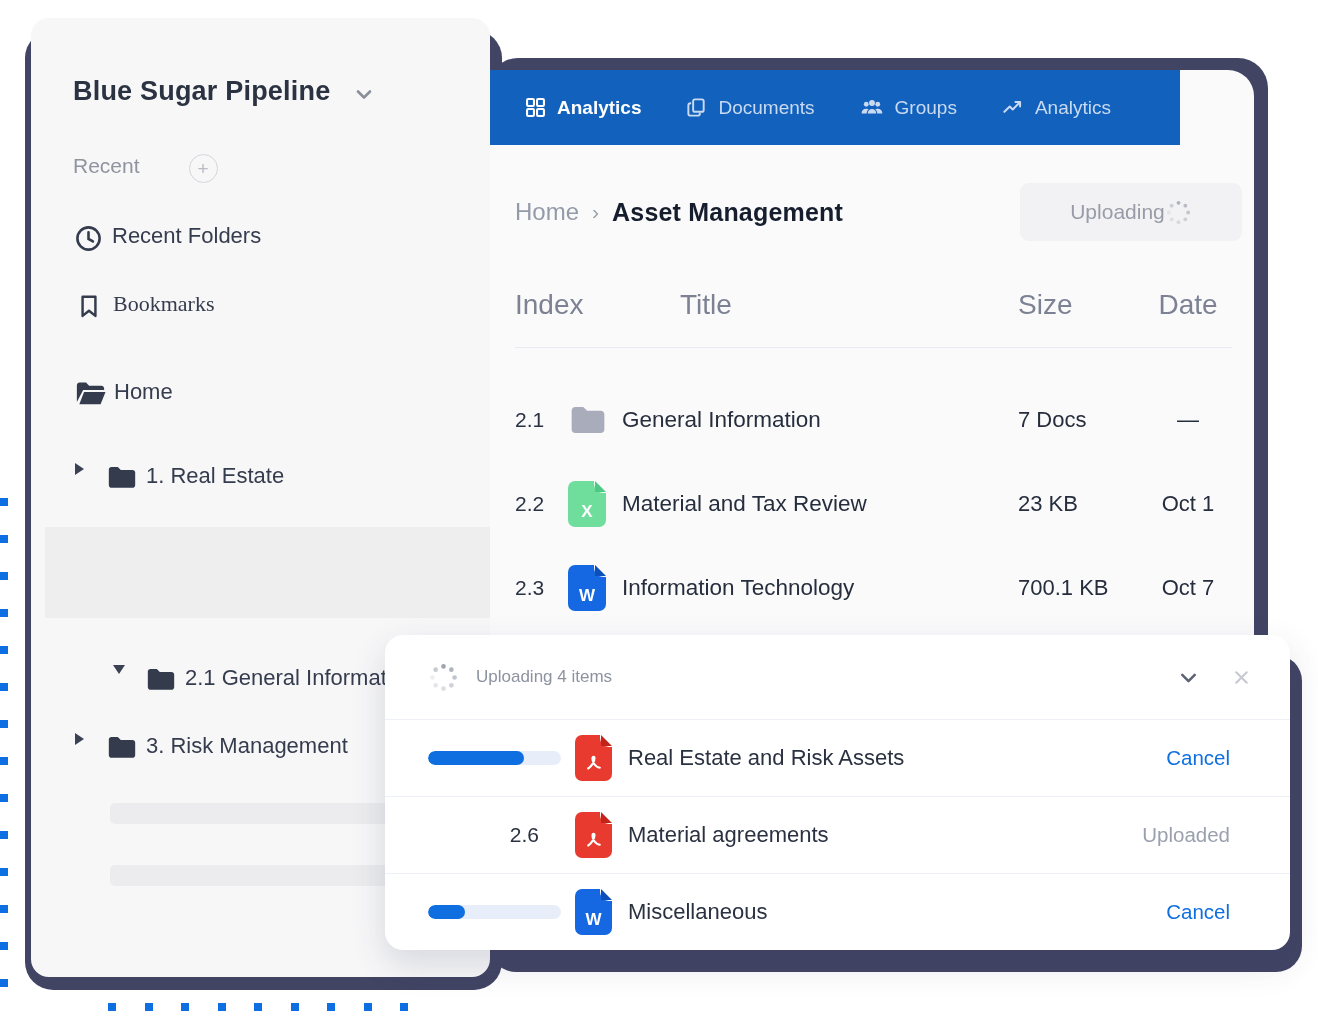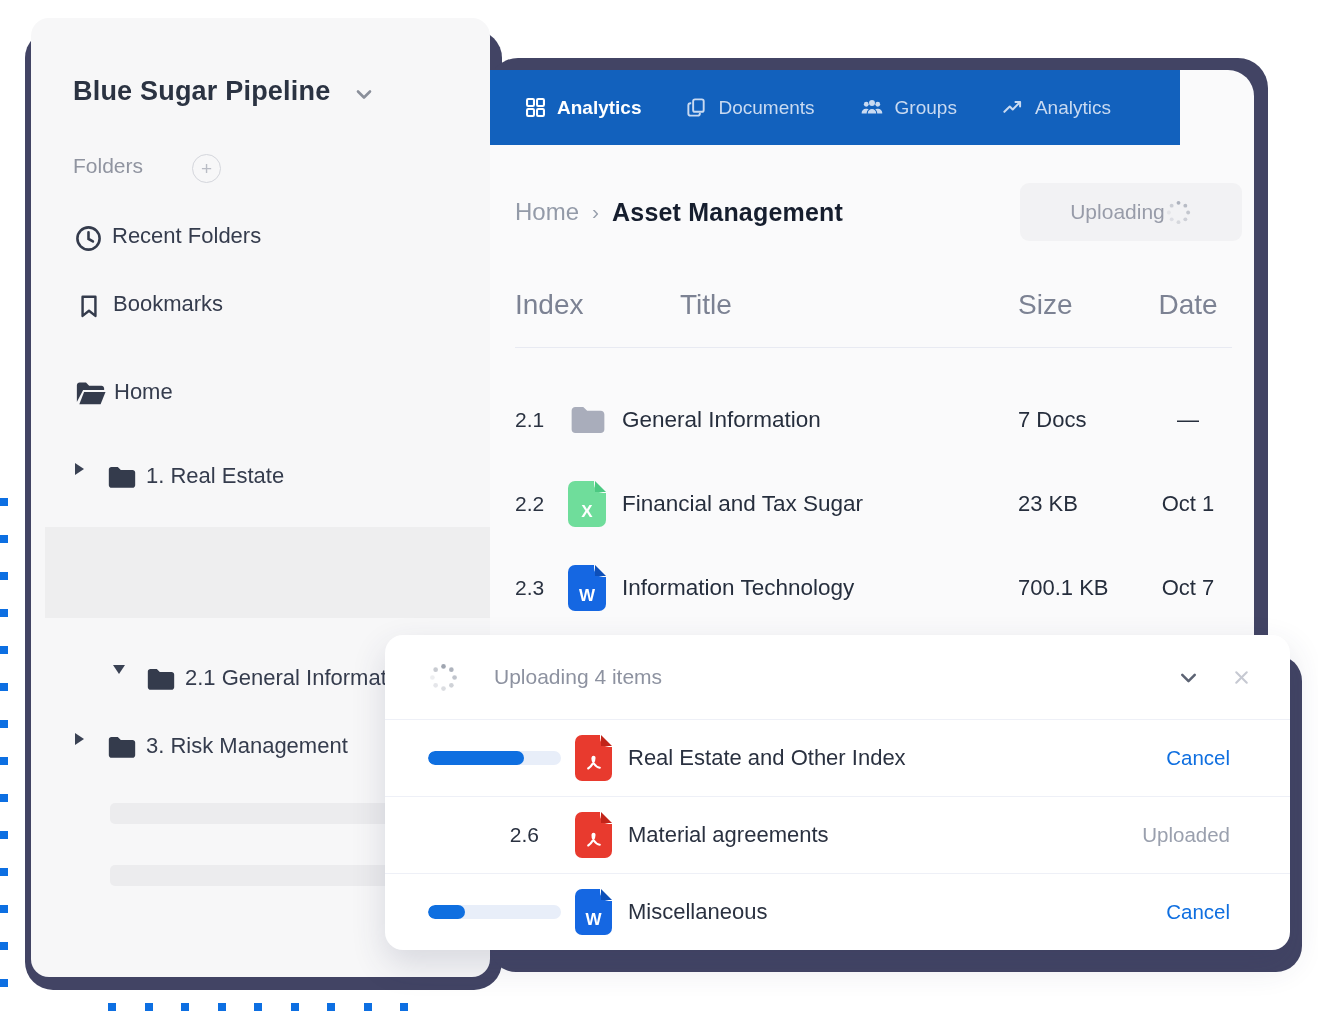--- a/index.html
+++ b/index.html
@@ -54,21 +54,21 @@
   .file-icon::after { content:""; position:absolute; top:0; right:0; width:0; height:0; border-left:11px solid var(--fold); border-top:11px solid transparent; }
   .fi-excel { background:#6fdd9b; --fold:#4cc982; }
   .fi-word  { background:#1567e2; --fold:#0d4fb8; }
   .fi-pdf   { background:#e83a2e; --fold:#c22419; }
   .fi-pdf svg { margin-bottom:6px; }
   .on-white { --notch:#ffffff; }
 
   
   #upload-panel { position:absolute; left:385px; top:635px; width:905px; height:315px; background:#ffffff; border-radius:18px; z-index:6; box-shadow:0 14px 34px rgba(52,56,92,.16); }
   .up-header { position:absolute; left:0; right:0; top:0; height:84px; display:flex; align-items:center; padding:0 38px 0 43px; }
-  .up-title { font-size:21px; color:#8d92a0; margin-left:35px; }
+  .up-title { font-size:17px; color:#8d92a0; margin-left:17px; }
   .up-div { position:absolute; left:0; right:0; height:1px; background:#eef0f7; }
   .up-row { position:absolute; left:0; right:0; height:77px; display:flex; align-items:center; }
   .up-left { width:190px; display:flex; align-items:center; }
   .progress-track { width:133px; height:14px; border-radius:7px; background:#e8eef9; margin-left:43px; overflow:hidden; }
   .progress-fill { height:100%; border-radius:7px; background:#0f6fe0; }
   .up-index { font-size:21px; color:#2a3140; width:154px; text-align:right; }
   .up-row .file-icon { width:37px; height:46px; }
   .up-name { font-size:22px; color:#2a3140; margin-left:16px; }
   .up-action { margin-left:auto; padding-right:60px; font-size:20.5px; }
   .act-cancel { color:#0f6fe0; cursor:pointer; }
@@ -169,21 +169,21 @@
       <span class="cell-title">General Information</span>
       <span class="cell-size">7 Docs</span>
       <span class="cell-date">—</span>
     </div>
 
     <div class="tbl-row" style="top:404px">
       <span class="cell-index">2.2</span>
       <div class="file-icon fi-excel">
           <span class="letter">X</span>
         </div>
-      <span class="cell-title">Financial and Tax Sugar</span>
+      <span class="cell-title">Material and Tax Review</span>
       <span class="cell-size">23 KB</span>
       <span class="cell-date">Oct 1</span>
     </div>
 
     <div class="tbl-row" style="top:488px">
       <span class="cell-index">2.3</span>
       <div class="file-icon fi-word">
           <span class="letter">W</span>
         </div>
       <span class="cell-title">Information Technology</span>
@@ -195,37 +195,37 @@
   <div id="sidebar">
 
     <div class="sb-row" style="top:58px;height:48px;padding-left:42px;">
       <span class="sb-title">Blue Sugar Pipeline</span>
       <svg width="24" height="24" viewBox="0 0 24 24" style="margin-left:22px;margin-top:6px;">
           <path fill="none" stroke="#8a8f9a" stroke-width="2.6" stroke-linecap="round" stroke-linejoin="round" d="M6 9.5l6 6 6-6"></path>
         </svg>
     </div>
 
     <div class="sb-row" style="top:136px;height:40px;padding-left:42px;">
-      <span class="sb-sec">Folders</span>
+      <span class="sb-sec">Recent</span>
       <div class="plus-circle" style="margin-left:49px;">
           <span>+</span>
         </div>
     </div>
 
     <div class="sb-row" style="top:205px;height:44px;padding-left:42px;">
       <svg width="31" height="31" viewBox="0 0 24 24">
           <g fill="none" stroke="#343b4c" stroke-width="2" stroke-linecap="round">
             <circle cx="12" cy="12" r="8.6"></circle>
             <path d="M12 7.2v5.1l3.4 2"></path>
           </g>
         </svg>
       <span class="sb-item-label" style="margin-left:8px;">Recent Folders</span>
     </div>
 
-    <div class="sb-row" style="top:273px;height:44px;padding-left:44px;">
+    <div class="sb-row" style="top:273px;height:44px;padding-left:44px;font-family:Liberation Serif, serif;">
       <svg width="28" height="30" viewBox="0 0 24 24">
           <path fill="none" stroke="#343b4c" stroke-width="2.1" stroke-linecap="round" stroke-linejoin="round" d="M6.5 4h11v16.5l-5.5-4.4-5.5 4.4z"></path>
         </svg>
       <span class="sb-item-label" style="margin-left:10px;">Bookmarks</span>
     </div>
 
     <div class="sb-row" style="top:361px;height:44px;padding-left:43px;">
       <svg width="33" height="30" viewBox="0 0 24 22">
           <g fill="#343b4c">
             <path d="M2 4.6C2 3.5 2.9 2.6 4 2.6h4.7l2.3 2.3H20c1.1 0 2 .9 2 2v1.2H6.6L2 16.9V4.6z"></path>
@@ -297,21 +297,21 @@
       <div class="up-left">
         <div class="progress-track">
             <div class="progress-fill" style="width: 72%;"></div>
           </div>
       </div>
       <div class="file-icon fi-pdf on-white">
         <svg width="24" height="24" viewBox="0 0 24 24">
             <path fill="none" stroke="#ffffff" stroke-width="2.1" stroke-linecap="round" d="M6.2 17.5c3.2-1.9 6.3-6.8 6.3-10.6 0-1.5-1.8-1.4-2 .1-.4 3 2.2 9 7.3 9.7"></path>
           </svg>
       </div>
-      <span class="up-name">Real Estate and Other Index</span>
+      <span class="up-name">Real Estate and Risk Assets</span>
       <span class="up-action act-cancel">Cancel</span>
     </div>
     <div class="up-div" style="top:161px;"></div>
 
     <div class="up-row" style="top:161px;">
       <div class="up-left">
           <span class="up-index">2.6</span>
         </div>
       <div class="file-icon fi-pdf on-white">
         <svg width="24" height="24" viewBox="0 0 24 24">

